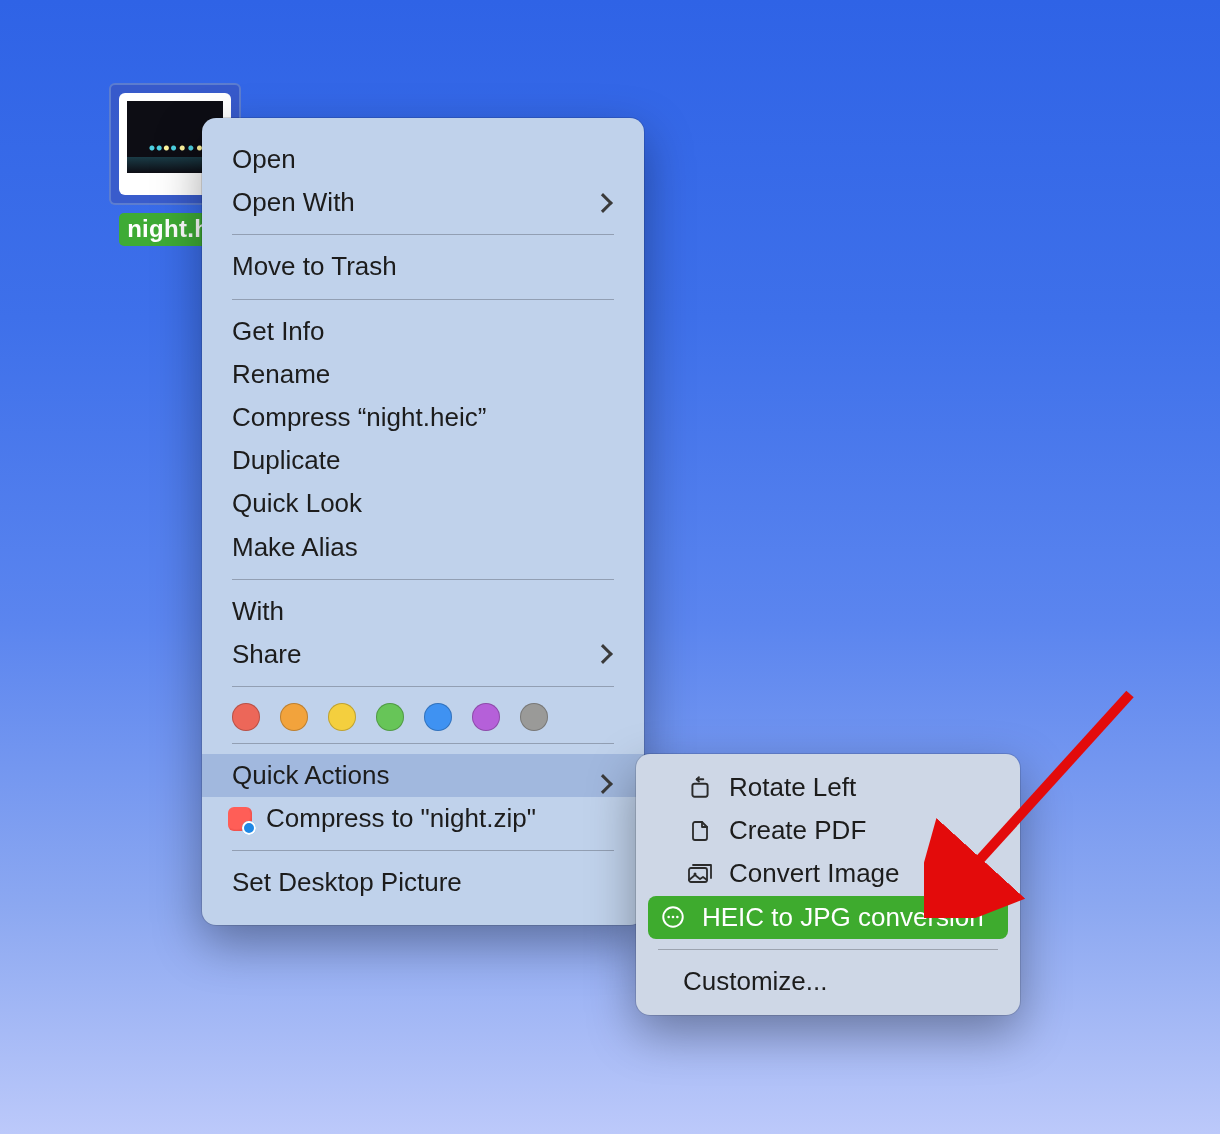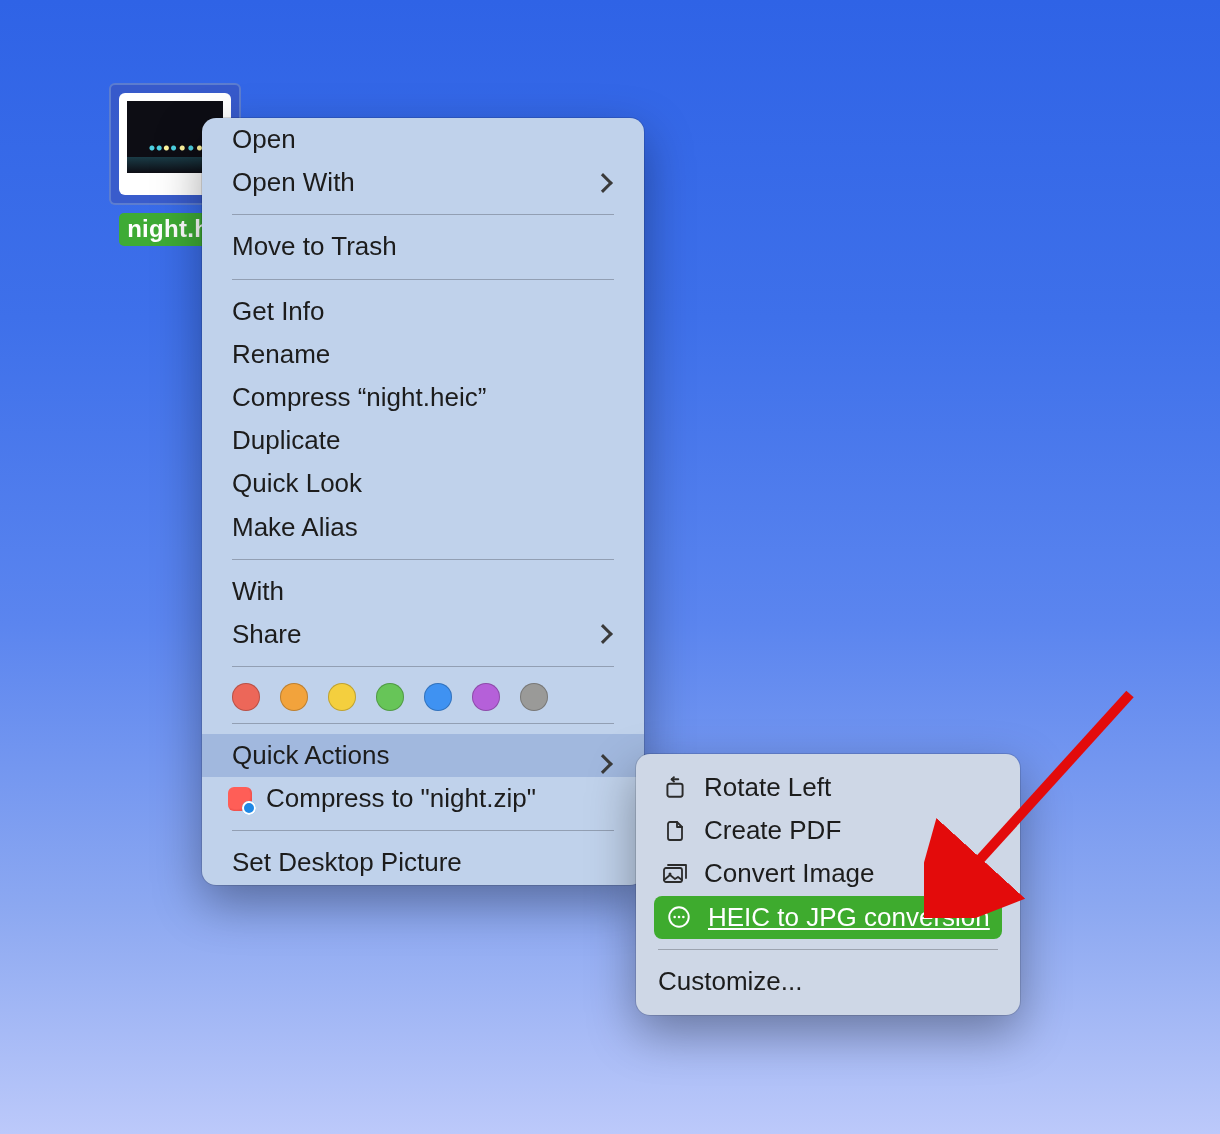--- a/index.html
+++ b/index.html
@@ -75,21 +75,21 @@
 
   
   .menu {
     position: absolute;
     left: 202px;
     top: 118px;
     width: 442px;
     background: #c0d2eb;
     border-radius: 14px;
     box-shadow: 0 18px 48px rgba(0,0,0,0.35), 0 0 0 1px rgba(0,0,0,0.12);
-    padding: 0 0;
+    padding: 20px 0;
   }
   .menu .row, .submenu .row {
     display: flex;
     align-items: center;
     font-size: 26px;
     font-weight: 500;
     color: #1c1c1c;
     padding: 6px 30px;
     line-height: 1.2;
     cursor: default;
@@ -131,33 +131,32 @@
   .submenu {
     position: absolute;
     left: 636px;
     top: 754px;
     width: 384px;
     background: #ced7e6;
     border-radius: 14px;
     box-shadow: 0 18px 48px rgba(0,0,0,0.35), 0 0 0 1px rgba(0,0,0,0.12);
     padding: 12px 0;
   }
-  .submenu .row { padding: 6px 22px; }
+  .submenu .row { padding: 6px 4px; margin-left: 43px; }
   .submenu .row .sub-ico {
     width: 34px; height: 28px; display:inline-flex; align-items:center; justify-content:center;
     margin-right: 12px;
     color:#2b2b2b;
   }
   .submenu .row.active {
-    margin: 0 18px;
+    margin: 0 12px;
     padding: 6px 8px;
     background: #3eab2e;
     border-radius: 8px;
     color: #fff;
-    text-decoration: underline;
   }
   .submenu .row.active .sub-ico { color:#fff; }
 
   
   .arrow {
     position:absolute;
     left: 924px;
     top: 688px;
     width: 220px;
     height: 230px;

